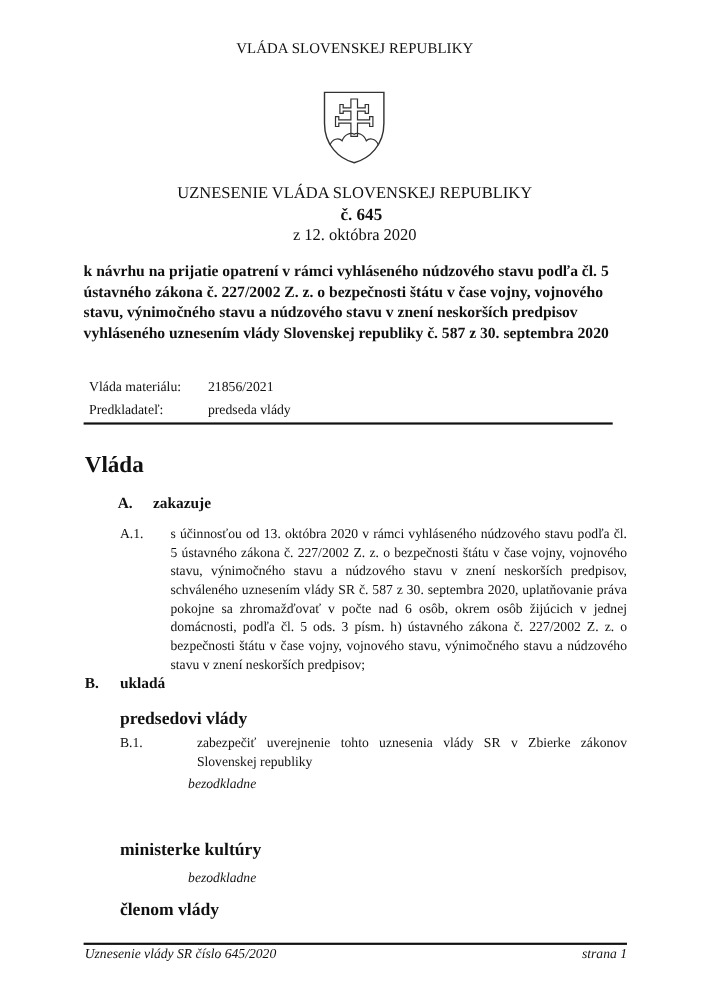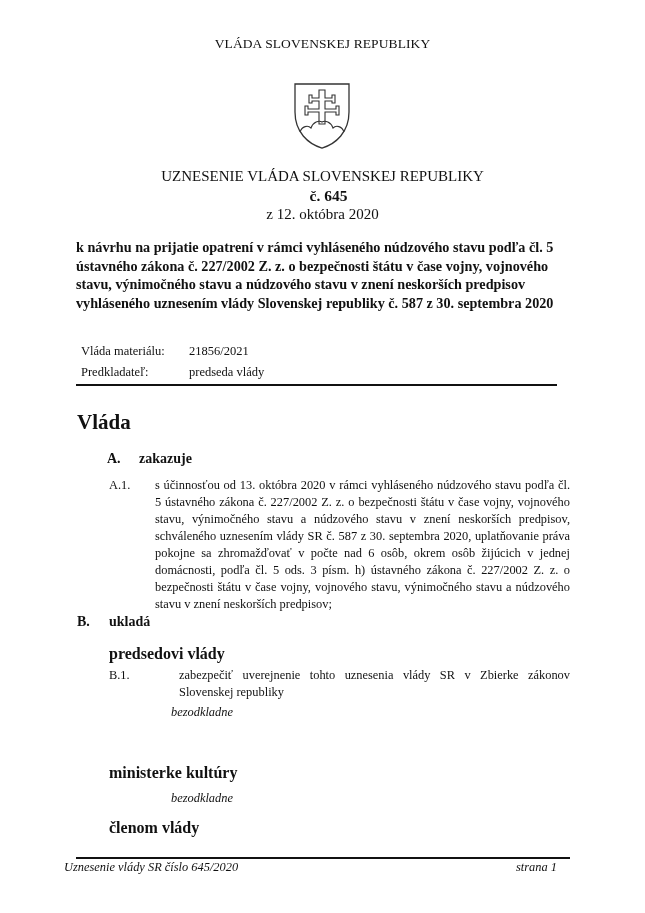--- a/index.html
+++ b/index.html
@@ -117,21 +117,21 @@
       position: absolute;
       left: 76px;
       top: 857px;
       width: 494px;
       height: 1.5px;
       background: #111;
     }
     .footer {
       position: absolute;
       top: 860px;
-      left: 64px;
+      left: 77px;
       width: 493px;
       display: flex;
       justify-content: space-between;
       font-size: 12.4px;
       font-style: italic;
     }
   </style>
 </head>
 <body>
 

